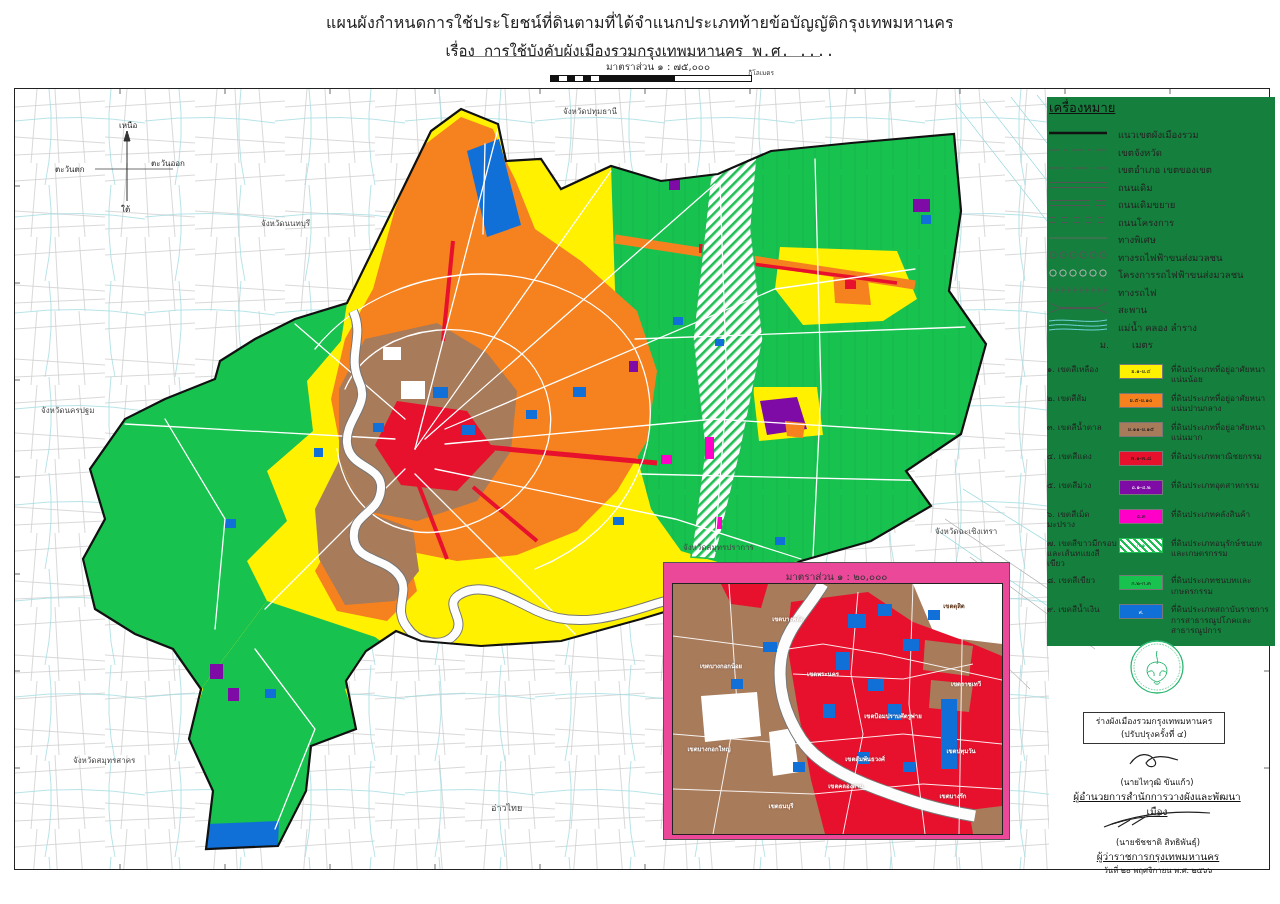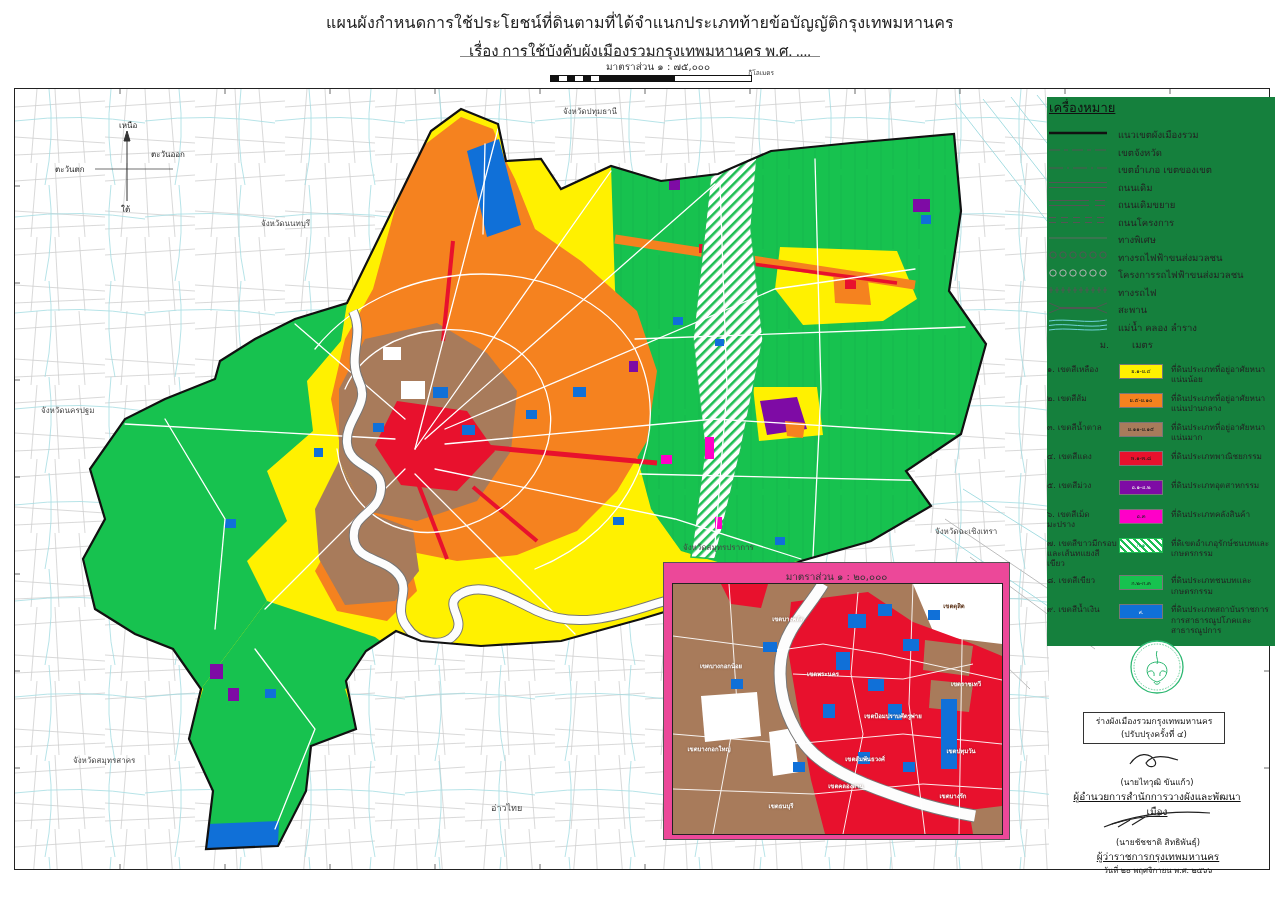--- a/index.html
+++ b/index.html
@@ -1,37 +1,37 @@
 <!DOCTYPE html>
 <html><head>
 <meta charset="utf-8">
 <style>
   html,body{margin:0;padding:0;width:1280px;height:904px;background:#fff;overflow:hidden;
     font-family:"DejaVu Sans",sans-serif;color:#222;}
   .abs{position:absolute;}
   
-  #title-wrap{left:0;top:10px;width:1280px;text-align:center;font-family:Liberation Serif, serif;}
+  #title-wrap{left:0;top:10px;width:1280px;text-align:center;font-family:Liberation Mono, monospace;}
   #title-line1{font-size:16px;letter-spacing:.2px;}
   #title-line2{font-size:15px;margin-top:4px;}
   #title-rule{left:460px;top:56px;width:360px;border-top:1px solid #888;height:0;}
   
   #main-scale{left:548px;top:59px;width:220px;text-align:center;}
   .scale-label{font-size:10px;color:#333;}
   .scale-bar{display:flex;height:5px;width:200px;margin:1px auto 0 2px;border:1px solid #111;}
   .scale-bar div{height:100%;}
   .sb-b{background:#111;} .sb-w{background:#fff;}
   .scale-unit{font-size:6.5px;color:#333;position:absolute;right:-6px;top:9px;}
   
   #map-frame{left:14px;top:88px;width:1254px;height:780px;border:1px solid #222;background:#fff;}
   #map-svg{position:absolute;left:0;top:0;}
   
   #compass{left:40px;top:30px;width:150px;height:130px;font-size:8px;color:#222;}
   #compass .n{position:absolute;left:64px;top:0;}
   #compass .w{position:absolute;left:0px;top:44px;}
-  #compass .e{position:absolute;left:96px;top:29px;}
+  #compass .e{position:absolute;left:96px;top:38px;}
   #compass .s{position:absolute;left:66px;top:84px;}
   
   .prov{position:absolute;font-size:8px;color:#444;white-space:nowrap;}
   
   #legend{left:1032px;top:8px;width:228px;background:#15803d;padding:0 0 4px 0;}
   #legend-title{font-size:13px;text-decoration:underline;margin:0 0 8px 2px;color:#111;}
   .lrow{display:flex;align-items:center;height:17.5px;}
   .lsym{width:62px;flex:0 0 62px;margin-right:9px;text-align:right;}
   .llab{font-size:9.5px;color:#222;white-space:nowrap;}
   .mchar{font-size:9.5px;color:#222;padding-right:14px;}
@@ -395,21 +395,21 @@
         <span class="zdesc">ที่ดินประเภทอุตสาหกรรม</span>
         </div>
       <div class="zrow">
         <span class="zname"><span>๖.</span> <span>เขตสีเม็ดมะปราง</span></span>
         <span class="zsw" style="background: rgb(255, 0, 200);">อ.๓</span>
         <span class="zdesc">ที่ดินประเภทคลังสินค้า</span>
         </div>
       <div class="zrow">
         <span class="zname"><span>๗.</span> <span>เขตสีขาวมีกรอบ</span><br><span>และเส้นทแยงสีเขียว</span></span>
         <span class="zsw hatch">ก.๑</span>
-        <span class="zdesc">ที่ดิเขตอำเภอุรักษ์ชนบทและเกษตรกรรม</span>
+        <span class="zdesc">ที่ดินประเภทอนุรักษ์ชนบทและเกษตรกรรม</span>
         </div>
       <div class="zrow">
         <span class="zname"><span>๘.</span> <span>เขตสีเขียว</span></span>
         <span class="zsw" style="background: rgb(23, 194, 79);">ก.๒-ก.๓</span>
         <span class="zdesc">ที่ดินประเภทชนบทและเกษตรกรรม</span>
         </div>
       <div class="zrow">
         <span class="zname"><span>๙.</span> <span>เขตสีน้ำเงิน</span></span>
         <span class="zsw" style="color: rgb(238, 238, 238); background: rgb(16, 112, 216);">ส.</span>
         <span class="zdesc"><span>ที่ดินประเภทสถาบันราชการ</span><br><span>การสาธารณูปโภคและสาธารณูปการ</span></span>

